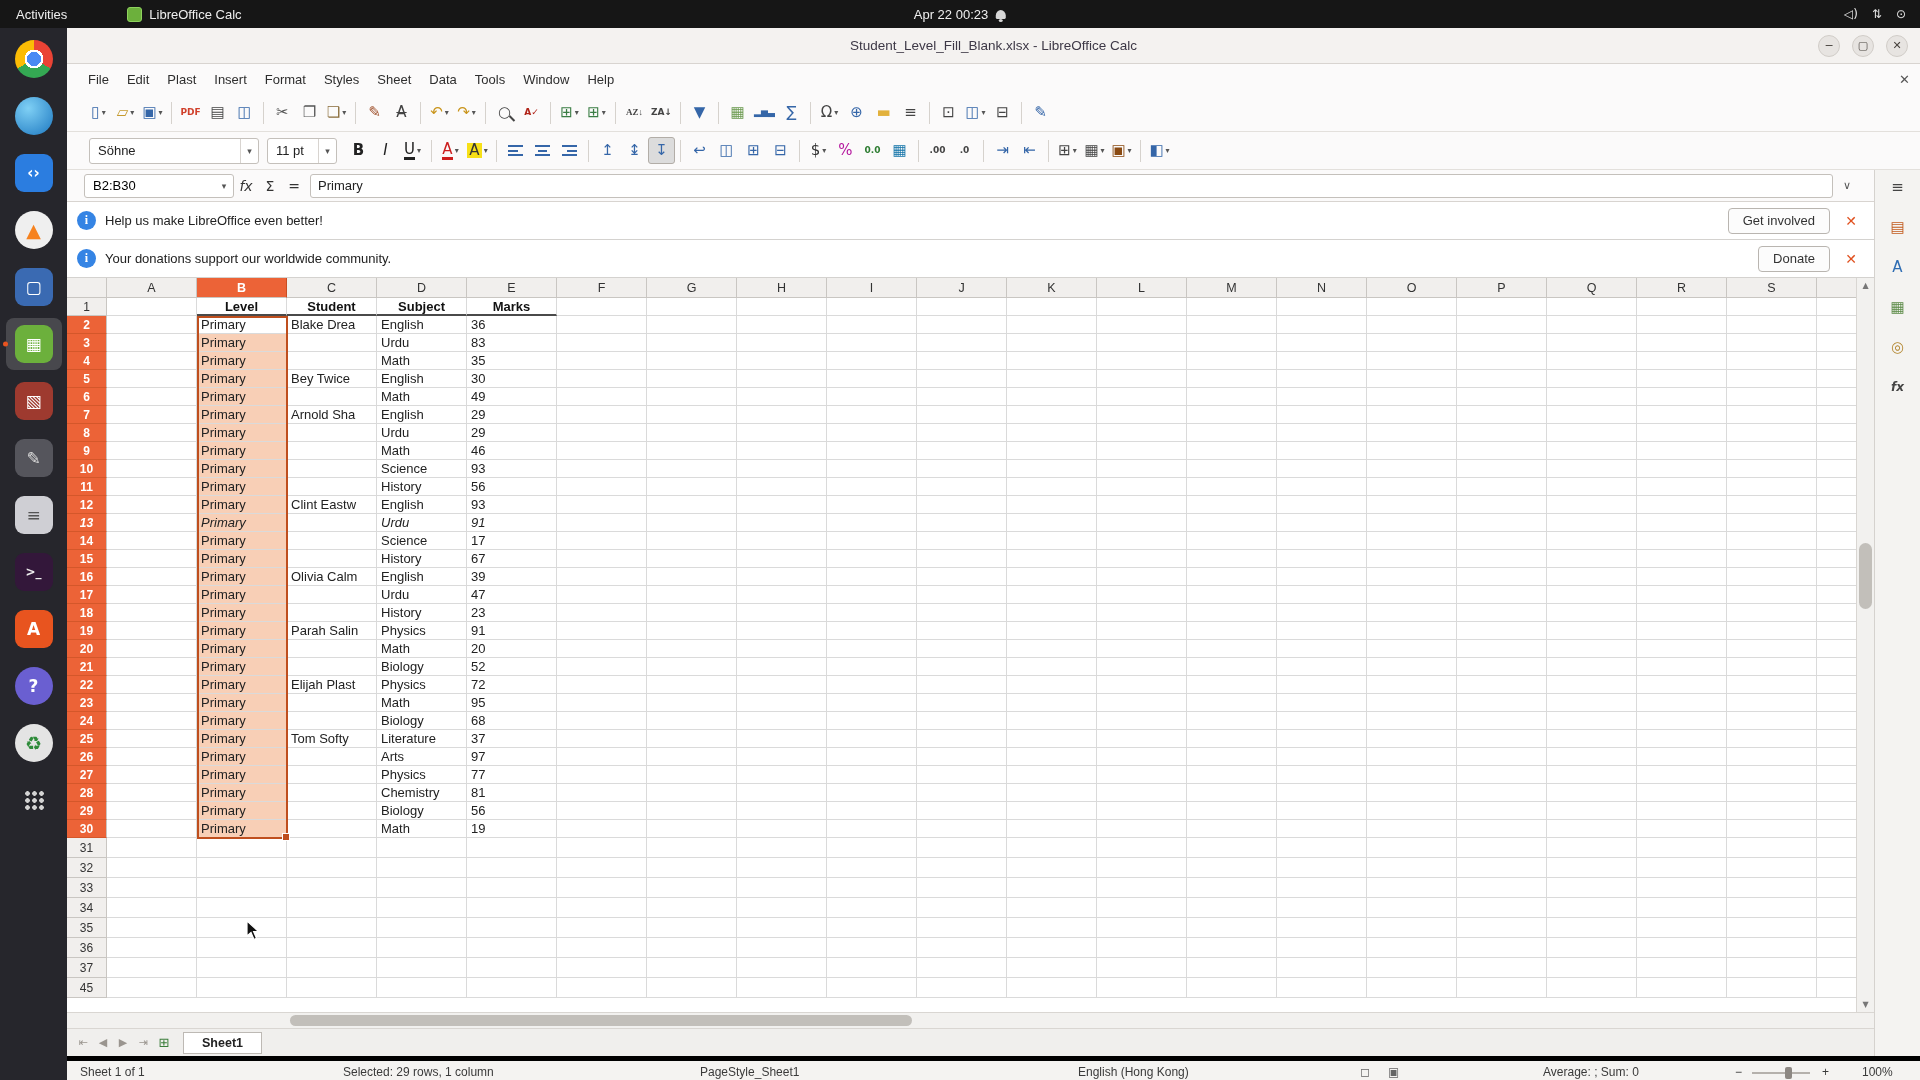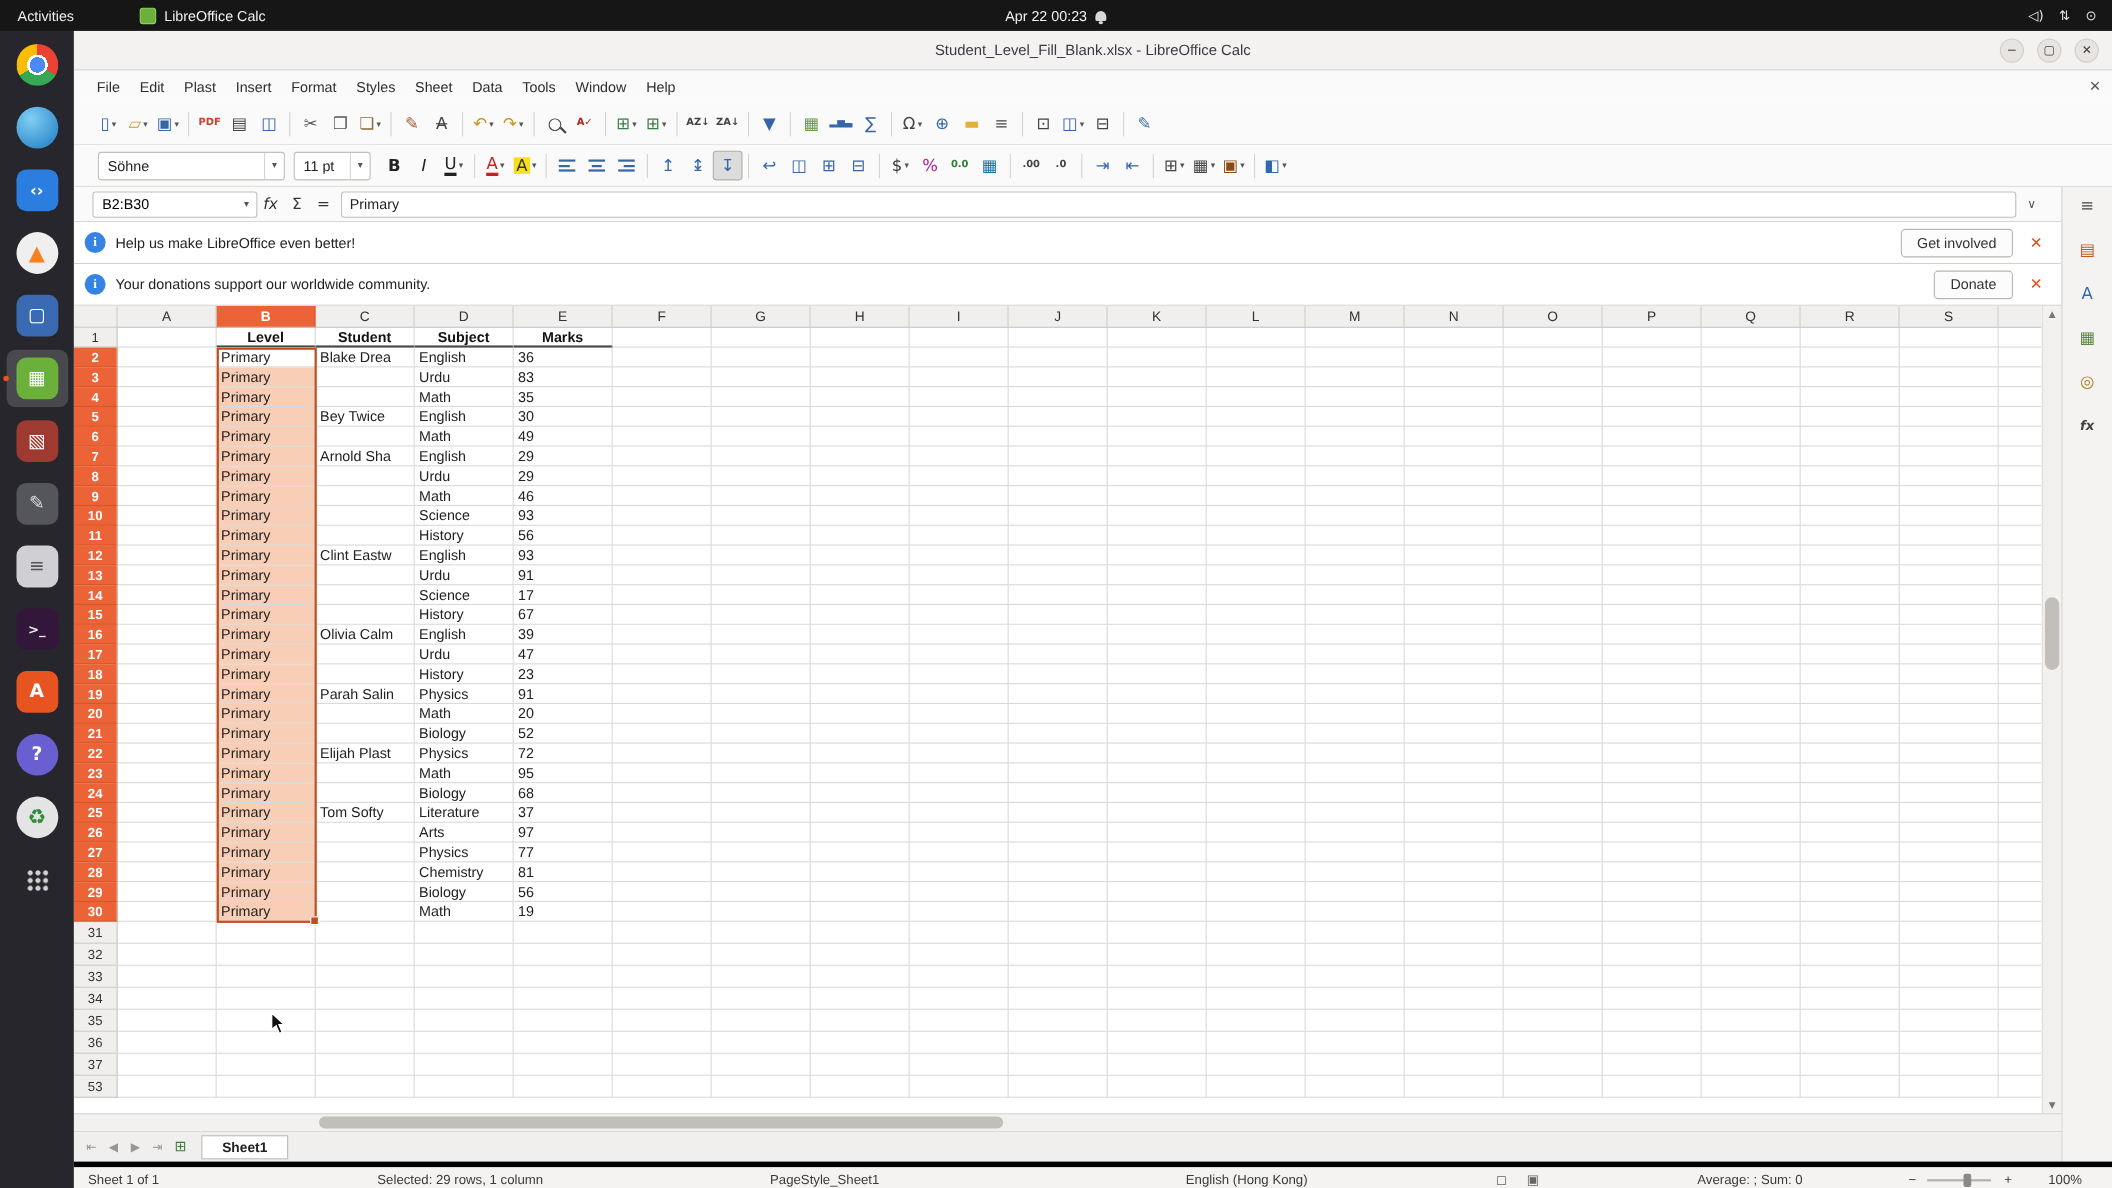--- a/index.html
+++ b/index.html
@@ -296,21 +296,21 @@
         <span class="tbtn" data-name="insert-row-button">
           <span class="tb-glyph" data-name="insert-row-icon" style="color: rgb(58, 125, 68);">⊞</span>
           <span class="tb-dd" data-name="chevron-down-icon">▾</span>
         </span>
         <span class="tbtn" data-name="insert-column-button">
           <span class="tb-glyph" data-name="insert-column-icon" style="color: rgb(58, 125, 68);">⊞</span>
           <span class="tb-dd" data-name="chevron-down-icon">▾</span>
         </span>
         <span class="tsep" data-name="toolbar-separator"></span>
         <span class="tbtn" data-name="sort-ascending-button">
-          <span class="tb-glyph txt" data-name="sort-ascending-icon" style="color: rgb(68, 68, 68);">AZ↓</span>
+          <span class="tb-glyph txt" data-name="sort-ascending-icon" style="color: rgb(68, 68, 68); font-family: Liberation Serif, serif;">AZ↓</span>
         </span>
         <span class="tbtn" data-name="sort-descending-button">
           <span class="tb-glyph txt" data-name="sort-descending-icon" style="color: rgb(68, 68, 68);">ZA↓</span>
         </span>
         <span class="tsep" data-name="toolbar-separator"></span>
         <span class="tbtn" data-name="autofilter-button">
           <span class="tb-glyph" data-name="autofilter-icon" style="color: rgb(53, 102, 168);">▼</span>
         </span>
         <span class="tsep" data-name="toolbar-separator"></span>
         <span class="tbtn" data-name="insert-image-button">
@@ -801,21 +801,21 @@
                 <div class="g-cell" data-name="cell-L12"></div>
                 <div class="g-cell" data-name="cell-M12"></div>
                 <div class="g-cell" data-name="cell-N12"></div>
                 <div class="g-cell" data-name="cell-O12"></div>
                 <div class="g-cell" data-name="cell-P12"></div>
                 <div class="g-cell" data-name="cell-Q12"></div>
                 <div class="g-cell" data-name="cell-R12"></div>
                 <div class="g-cell" data-name="cell-S12"></div>
                 <div class="g-cell g-fill" data-name="cell-overflow"></div>
               </div>
-              <div class="g-row" data-name="sheet-row-13" style="height: 18px;">
+              <div class="g-row" data-name="sheet-row-13" style="height: 18px; font-style: italic;">
                 <div class="g-rowhead sel" data-name="row-header-13">13</div>
                 <div class="g-cell" data-name="cell-A13"></div>
                 <div class="g-cell sel-fill" data-name="cell-B13">Primary</div>
                 <div class="g-cell" data-name="cell-C13"></div>
                 <div class="g-cell" data-name="cell-D13">Urdu</div>
                 <div class="g-cell" data-name="cell-E13">91</div>
                 <div class="g-cell" data-name="cell-F13"></div>
                 <div class="g-cell" data-name="cell-G13"></div>
                 <div class="g-cell" data-name="cell-H13"></div>
                 <div class="g-cell" data-name="cell-I13"></div>
@@ -1377,21 +1377,21 @@
                 <div class="g-cell" data-name="cell-M37"></div>
                 <div class="g-cell" data-name="cell-N37"></div>
                 <div class="g-cell" data-name="cell-O37"></div>
                 <div class="g-cell" data-name="cell-P37"></div>
                 <div class="g-cell" data-name="cell-Q37"></div>
                 <div class="g-cell" data-name="cell-R37"></div>
                 <div class="g-cell" data-name="cell-S37"></div>
                 <div class="g-cell g-fill" data-name="cell-overflow"></div>
               </div>
               <div class="g-row" data-name="sheet-row-38" style="height: 20px;">
-                <div class="g-rowhead" data-name="row-header-38">53</div>
+                <div class="g-rowhead" data-name="row-header-38">45</div>
                 <div class="g-cell" data-name="cell-A38"></div>
                 <div class="g-cell" data-name="cell-B38"></div>
                 <div class="g-cell" data-name="cell-C38"></div>
                 <div class="g-cell" data-name="cell-D38"></div>
                 <div class="g-cell" data-name="cell-E38"></div>
                 <div class="g-cell" data-name="cell-F38"></div>
                 <div class="g-cell" data-name="cell-G38"></div>
                 <div class="g-cell" data-name="cell-H38"></div>
                 <div class="g-cell" data-name="cell-I38"></div>
                 <div class="g-cell" data-name="cell-J38"></div>

